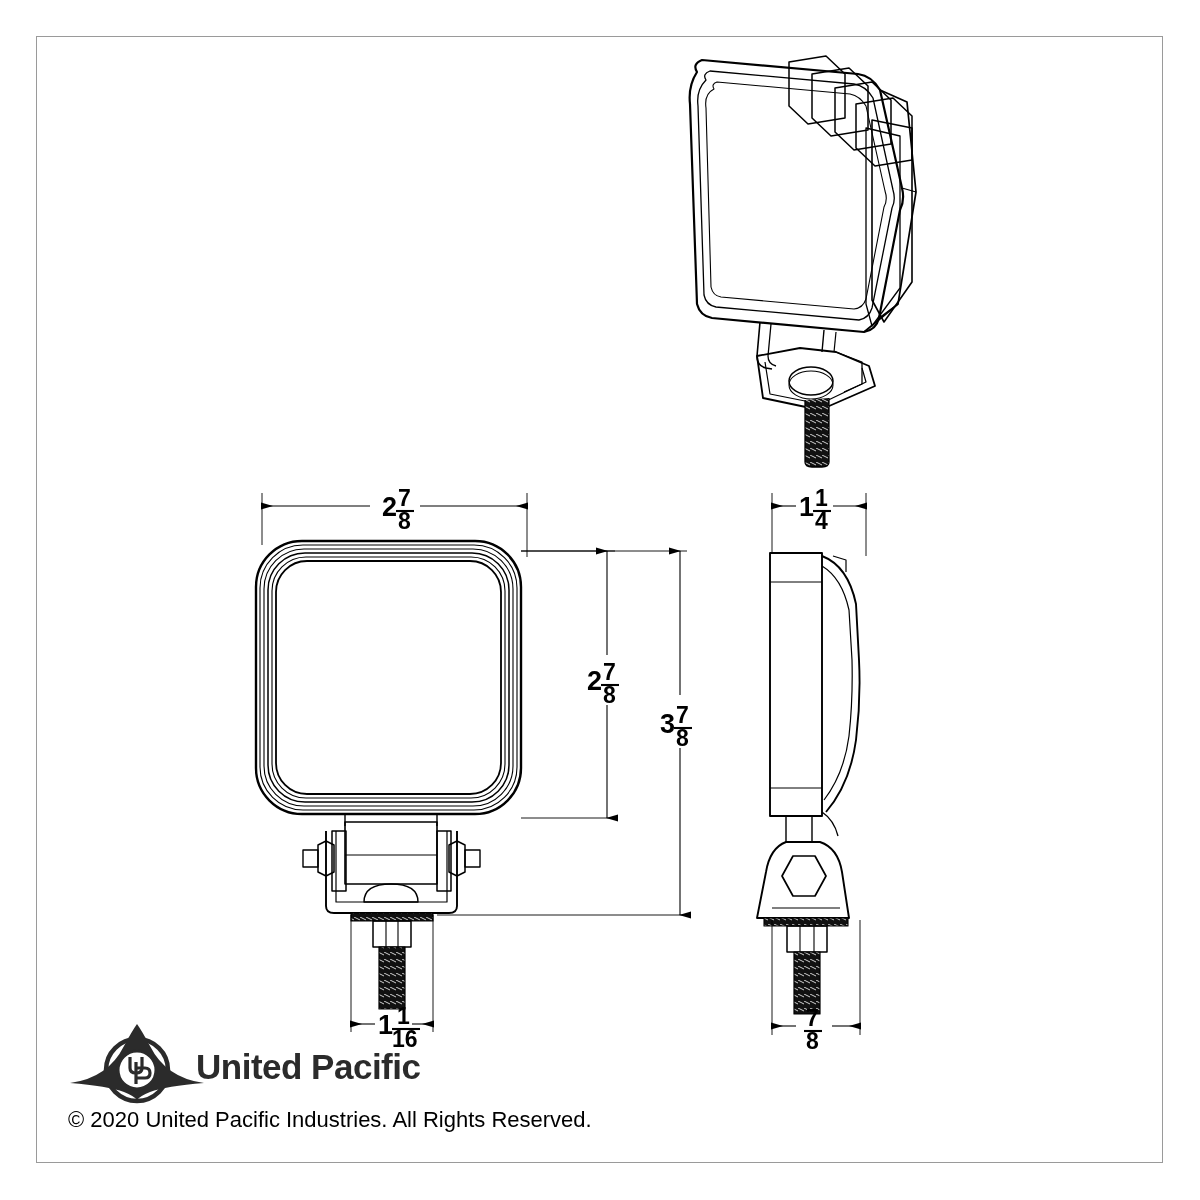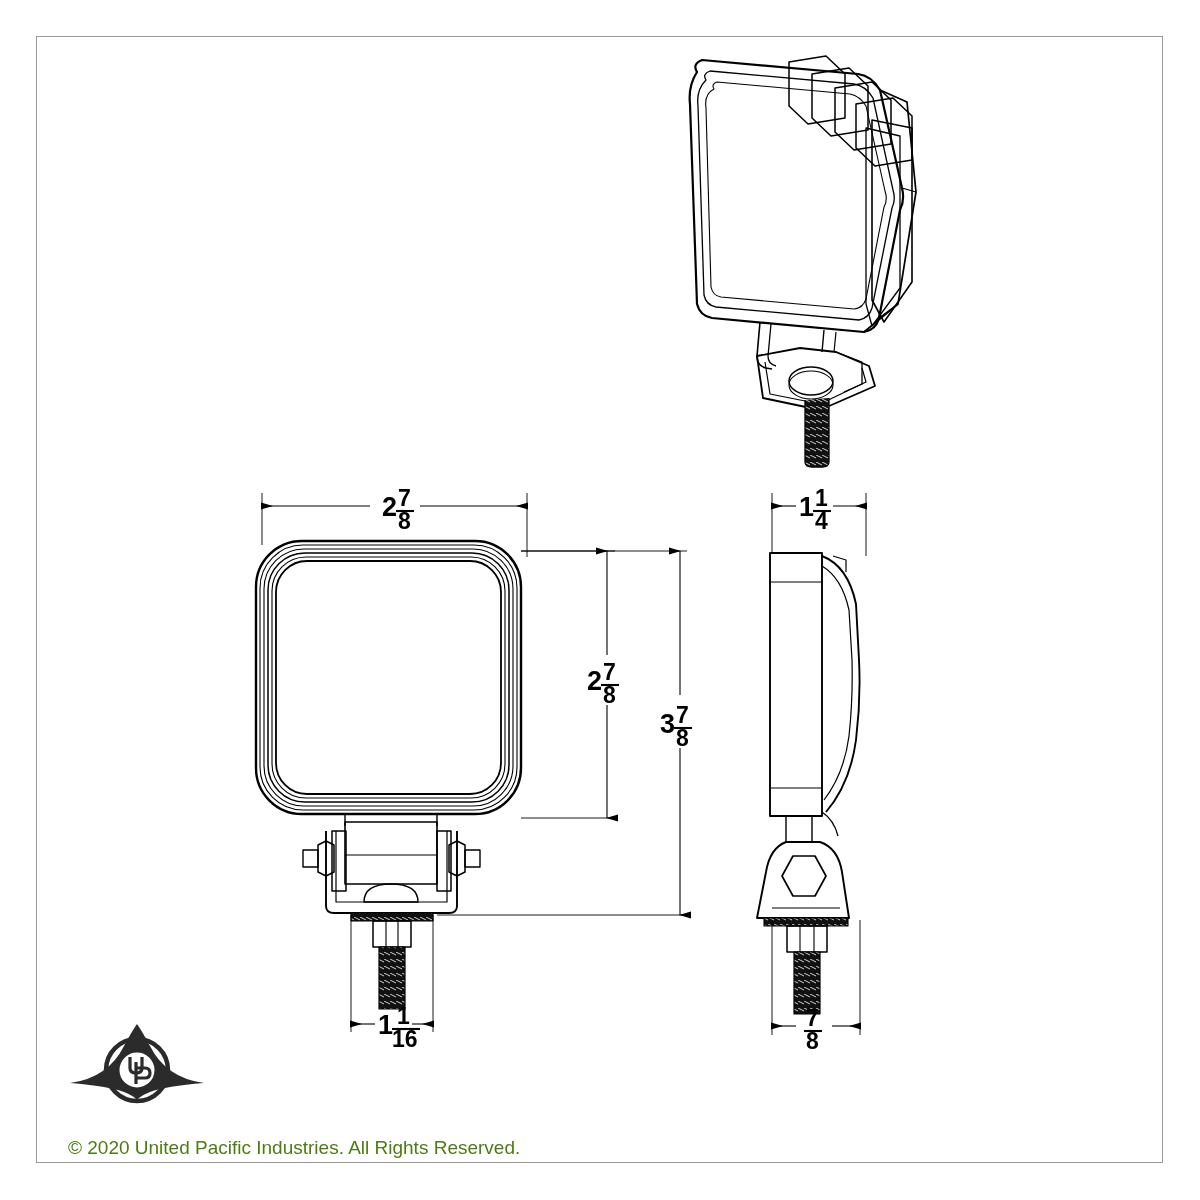--- a/index.html
+++ b/index.html
@@ -6,22 +6,22 @@
   body{width:1200px;height:1200px;overflow:hidden;
        font-family:"Liberation Sans", sans-serif;color:#111;}
   #sheet{position:relative;width:1200px;height:1200px;background:#fff;}
   #border{position:absolute;left:36px;top:36px;width:1127px;height:1127px;
           border:1px solid #9a9a9a;box-sizing:border-box;}
   svg{position:absolute;left:0;top:0;width:1200px;height:1200px;}
   .dimtxt{font-family:"Liberation Sans", sans-serif;font-weight:bold;fill:#000;}
   .logotxt{position:absolute;font-family:"Liberation Sans", sans-serif;
            font-weight:bold;color:#2b2b2b;}
   #brandName{left:196px;top:1047px;font-size:35px;letter-spacing:-0.5px;}
-  #copyright{position:absolute;left:68px;top:1107px;font-size:19px;
-             font-weight:normal;color:#4d7c0f;font-family:"Liberation Sans", sans-serif;margin-top:30px;}
+  #copyright{position:absolute;left:68px;top:1107px;font-size:22px;
+             font-weight:normal;color:#000000;font-family:"Liberation Sans", sans-serif;}
 </style>
 </head>
 <body>
 
 <div id="sheet">
 
   <div id="border"></div>
 
   <svg viewBox="0 0 1200 1200" xmlns="http://www.w3.org/2000/svg">
     <defs>
@@ -229,16 +229,17 @@
                Q134,1096 124,1092 Q108,1086 70,1083 Z" fill="#2b2b2b" stroke="none"></path>
       <circle cx="137" cy="1070" r="19" fill="#ffffff" stroke="#2b2b2b" stroke-width="3"></circle>
       <g fill="none" stroke="#2b2b2b" stroke-width="3.2">
         <path d="M130,1057 L130,1068 Q130,1073 136,1073 Q142,1073 142,1068 L142,1057"></path>
         <path d="M136,1062 L136,1084"></path>
         <path d="M136,1068 L145,1068 Q150,1068 150,1073 Q150,1078 145,1078 L136,1078"></path>
       </g>
     </g>
   </svg>
 
+  <div class="logotxt" id="brandName">United Pacific</div>
 
   <div id="copyright">© 2020 United Pacific Industries. All Rights Reserved.</div>
 
 </div>
 
 </body></html>

